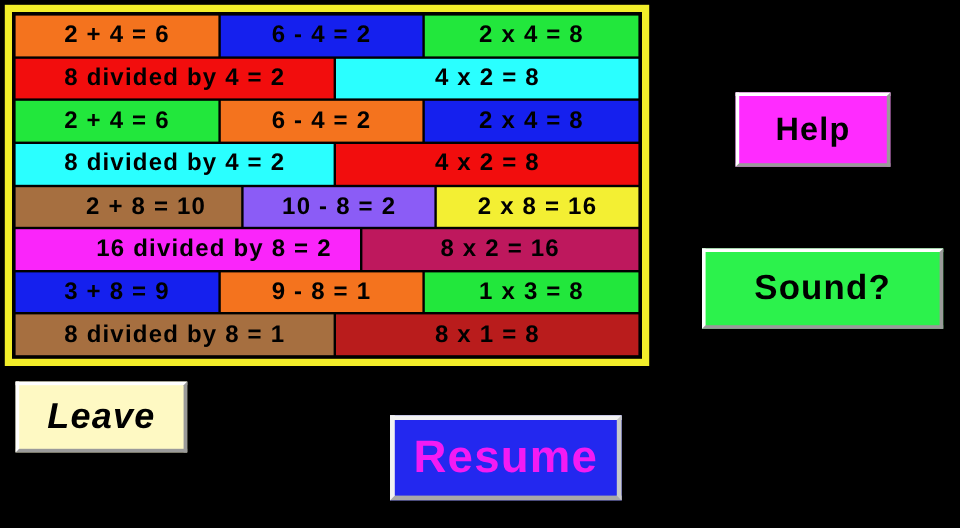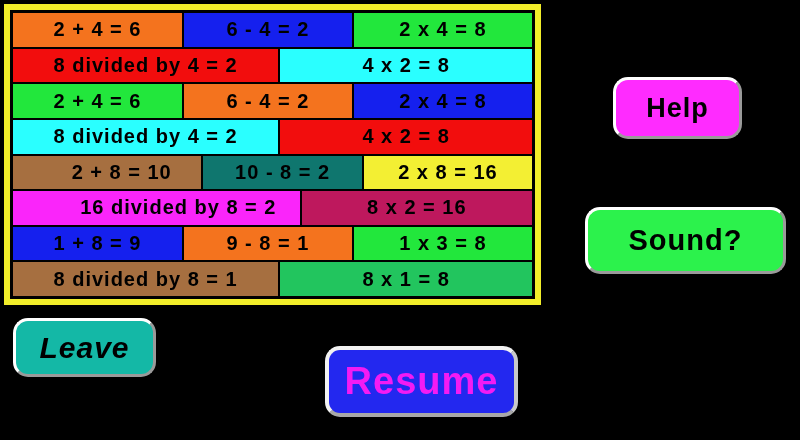--- a/index.html
+++ b/index.html
@@ -19,21 +19,21 @@
     color:#000;font-weight:bold;font-size:20px;letter-spacing:1px;
     white-space:nowrap;overflow:hidden;
   }
   
   .btn{
     position:absolute;box-sizing:border-box;cursor:pointer;
     display:flex;align-items:center;justify-content:center;
     border-style:solid;border-width:3px;
     border-top-color:#FFFFFF;border-left-color:#FFFFFF;
     border-right-color:#9A9A9A;border-bottom-color:#9A9A9A;
-    font-weight:bold;color:#000;border-radius:15px;
+    font-weight:bold;color:#000;
   }
   .btn-help  {left:613px;top:77px; width:129px;height:62px;font-size:27px;letter-spacing:1px;}
   .btn-sound {left:585px;top:207px;width:201px;height:67px;font-size:29px;letter-spacing:1px;}
   .btn-leave {left:13px; top:318px;width:143px;height:59px;font-size:30px;font-style:italic;letter-spacing:1px;}
   .btn-resume{left:325px;top:346px;width:193px;height:71px;font-size:38px;letter-spacing:1px;
     border-width:4px;border-top-color:#F2F2F2;border-left-color:#F2F2F2;
     border-right-color:#C9C9C9;border-bottom-color:#A8A8A8;}
 </style>
 </head>
 <body>
@@ -54,47 +54,47 @@
         <div class="cell" style="background-color: rgb(34, 231, 60); width: 32.8%; color: rgb(0, 0, 0);">2 + 4 = 6</div>
         <div class="cell" style="background-color: rgb(244, 115, 30); width: 32.6%; color: rgb(0, 0, 0);">6 - 4 = 2</div>
         <div class="cell" style="background-color: rgb(21, 32, 238); width: 34.6%; color: rgb(0, 0, 0);">2 x 4 = 8</div>
       </div>
       <div class="board-row">
         <div class="cell" style="background-color: rgb(42, 255, 255); width: 51.3%; color: rgb(0, 0, 0);">8 divided by 4 = 2</div>
         <div class="cell" style="background-color: rgb(242, 13, 13); width: 48.7%; color: rgb(0, 0, 0);">4 x 2 = 8</div>
       </div>
       <div class="board-row">
         <div class="cell" style="background-color: rgb(166, 111, 64); width: 32.8%; color: rgb(0, 0, 0); padding-left: 29px;">2 + 8 = 10</div>
-        <div class="cell" style="background-color: #0f766e; width: 32.6%; color: rgb(0, 0, 0);">10 - 8 = 2</div>
+        <div class="cell" style="background-color: #8b5cf6; width: 32.6%; color: rgb(0, 0, 0);">10 - 8 = 2</div>
         <div class="cell" style="background-color: rgb(243, 239, 51); width: 34.6%; color: rgb(0, 0, 0);">2 x 8 = 16</div>
       </div>
       <div class="board-row">
         <div class="cell" style="background-color: rgb(250, 37, 250); width: 51.3%; color: rgb(0, 0, 0); padding-left: 44px;">16 divided by 8 = 2</div>
         <div class="cell" style="background-color: #be185d; width: 48.7%; color: rgb(0, 0, 0);">8 x 2 = 16</div>
       </div>
       <div class="board-row">
-        <div class="cell" style="background-color: rgb(21, 32, 238); width: 32.8%; color: rgb(0, 0, 0);">1 + 8 = 9</div>
+        <div class="cell" style="background-color: rgb(21, 32, 238); width: 32.8%; color: rgb(0, 0, 0);">3 + 8 = 9</div>
         <div class="cell" style="background-color: rgb(244, 115, 30); width: 32.6%; color: rgb(0, 0, 0);">9 - 8 = 1</div>
         <div class="cell" style="background-color: rgb(34, 231, 60); width: 34.6%; color: rgb(0, 0, 0);">1 x 3 = 8</div>
       </div>
       <div class="board-row">
         <div class="cell" style="background-color: rgb(166, 111, 64); width: 51.3%; color: rgb(0, 0, 0);">8 divided by 8 = 1</div>
-        <div class="cell" style="background-color: #22c55e; width: 48.7%; color: rgb(0, 0, 0);">8 x 1 = 8</div>
+        <div class="cell" style="background-color: #b91c1c; width: 48.7%; color: rgb(0, 0, 0);">8 x 1 = 8</div>
       </div>
     </div>
 
   <div class="btn btn-help" style="background-color: rgb(255, 43, 255); color: rgb(0, 0, 0);">
     <span>Help</span>
   </div>
 
   <div class="btn btn-sound" style="background-color: rgb(44, 242, 76); color: rgb(0, 0, 0);">
     <span>Sound?</span>
   </div>
 
-  <div class="btn btn-leave" style="background-color: #14b8a6; color: rgb(0, 0, 0);">
+  <div class="btn btn-leave" style="background-color: #fef9c3; color: rgb(0, 0, 0);">
     <span>Leave</span>
   </div>
 
   <div class="btn btn-resume" style="background-color: rgb(35, 40, 239); color: rgb(243, 27, 243);">
     <span>Resume</span>
   </div>
 
 </div>
 
 </body></html>

